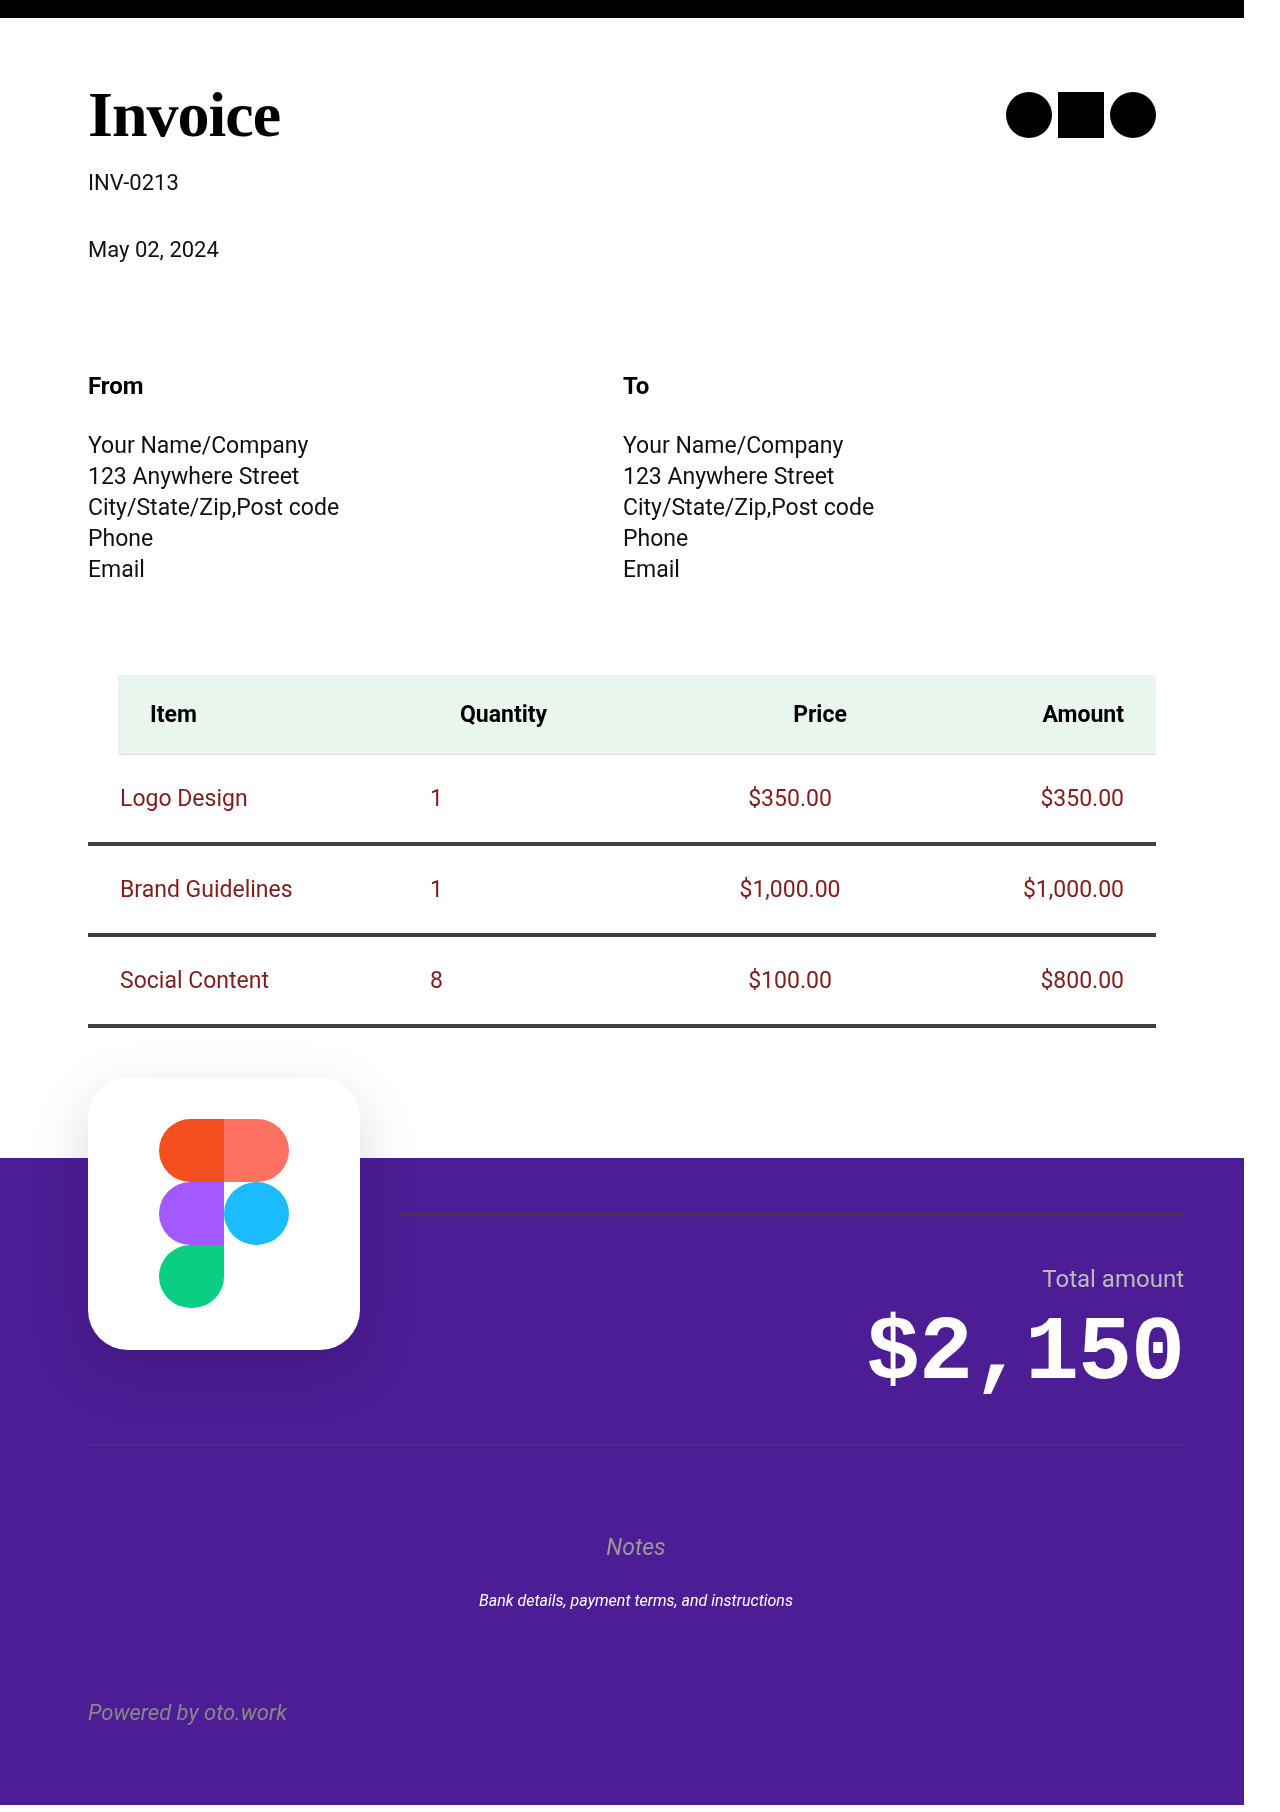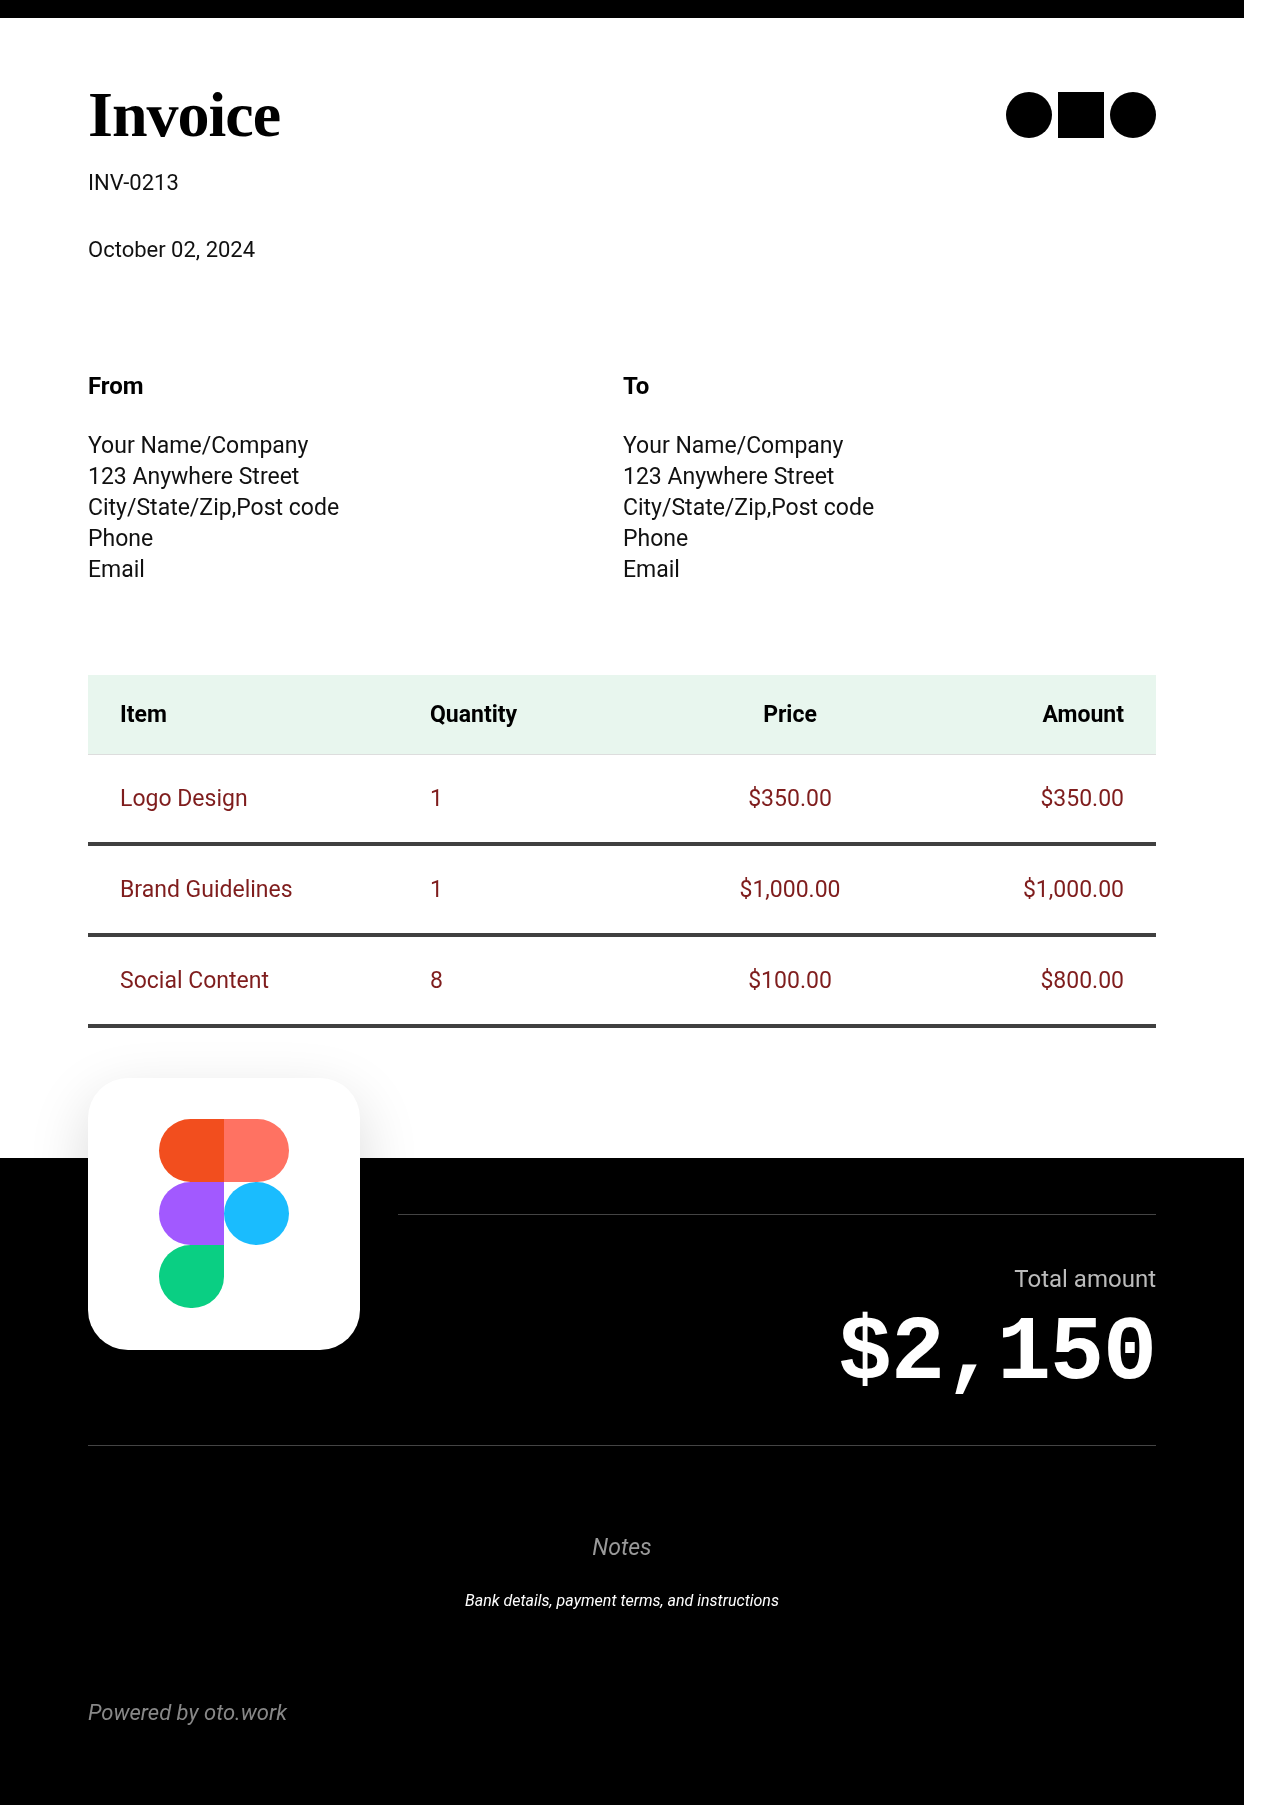--- a/index.html
+++ b/index.html
@@ -86,38 +86,39 @@
       width: 100%;
     }
     .table-header {
       display: flex;
       background: #e8f6ee;
       padding: 26px 32px;
       font-size: 23px;
       font-weight: 700;
       color: #000;
       border-bottom: 1px solid #ddd;
+      margin-left: 30px;
     }
     .table-row {
       display: flex;
       padding: 30px 32px;
       font-size: 23px;
       color: #7f1d1d;
       border-bottom: 4px solid #404040;
     }
     .col-item { flex: 0 0 310px; }
     .col-qty { flex: 0 0 230px; }
     .col-price { flex: 0 0 260px; text-align: center; }
     .col-amount { flex: 1; text-align: right; }
     
     .black-section {
-      background: #000000;
+      background: #4c1d95;
       color: #fff;
       margin-top: 130px;
-      padding: 40px 88px 80px 88px;
+      padding: 40px 60px 80px 88px;
       position: relative;
       min-height: 640px;
     }
     .figma-badge {
       position: absolute;
       left: 88px;
       top: -80px;
       width: 272px;
       height: 272px;
       background: #fff;
@@ -201,21 +202,21 @@
       <h1 class="invoice-title">Invoice</h1>
       <div class="logo-shapes">
         <div class="logo-circle"></div>
         <div class="logo-square"></div>
         <div class="logo-circle"></div>
       </div>
     </div>
 
     <div class="invoice-meta">
       <div>INV-0213</div>
-      <div>October 02, 2024</div>
+      <div>May 02, 2024</div>
     </div>
 
     <div class="parties">
       <div class="party">
         <h3>From</h3>
         <p>Your Name/Company</p>
         <p>123 Anywhere Street</p>
         <p>City/State/Zip,Post code</p>
         <p>Phone</p>
         <p>Email</p>

